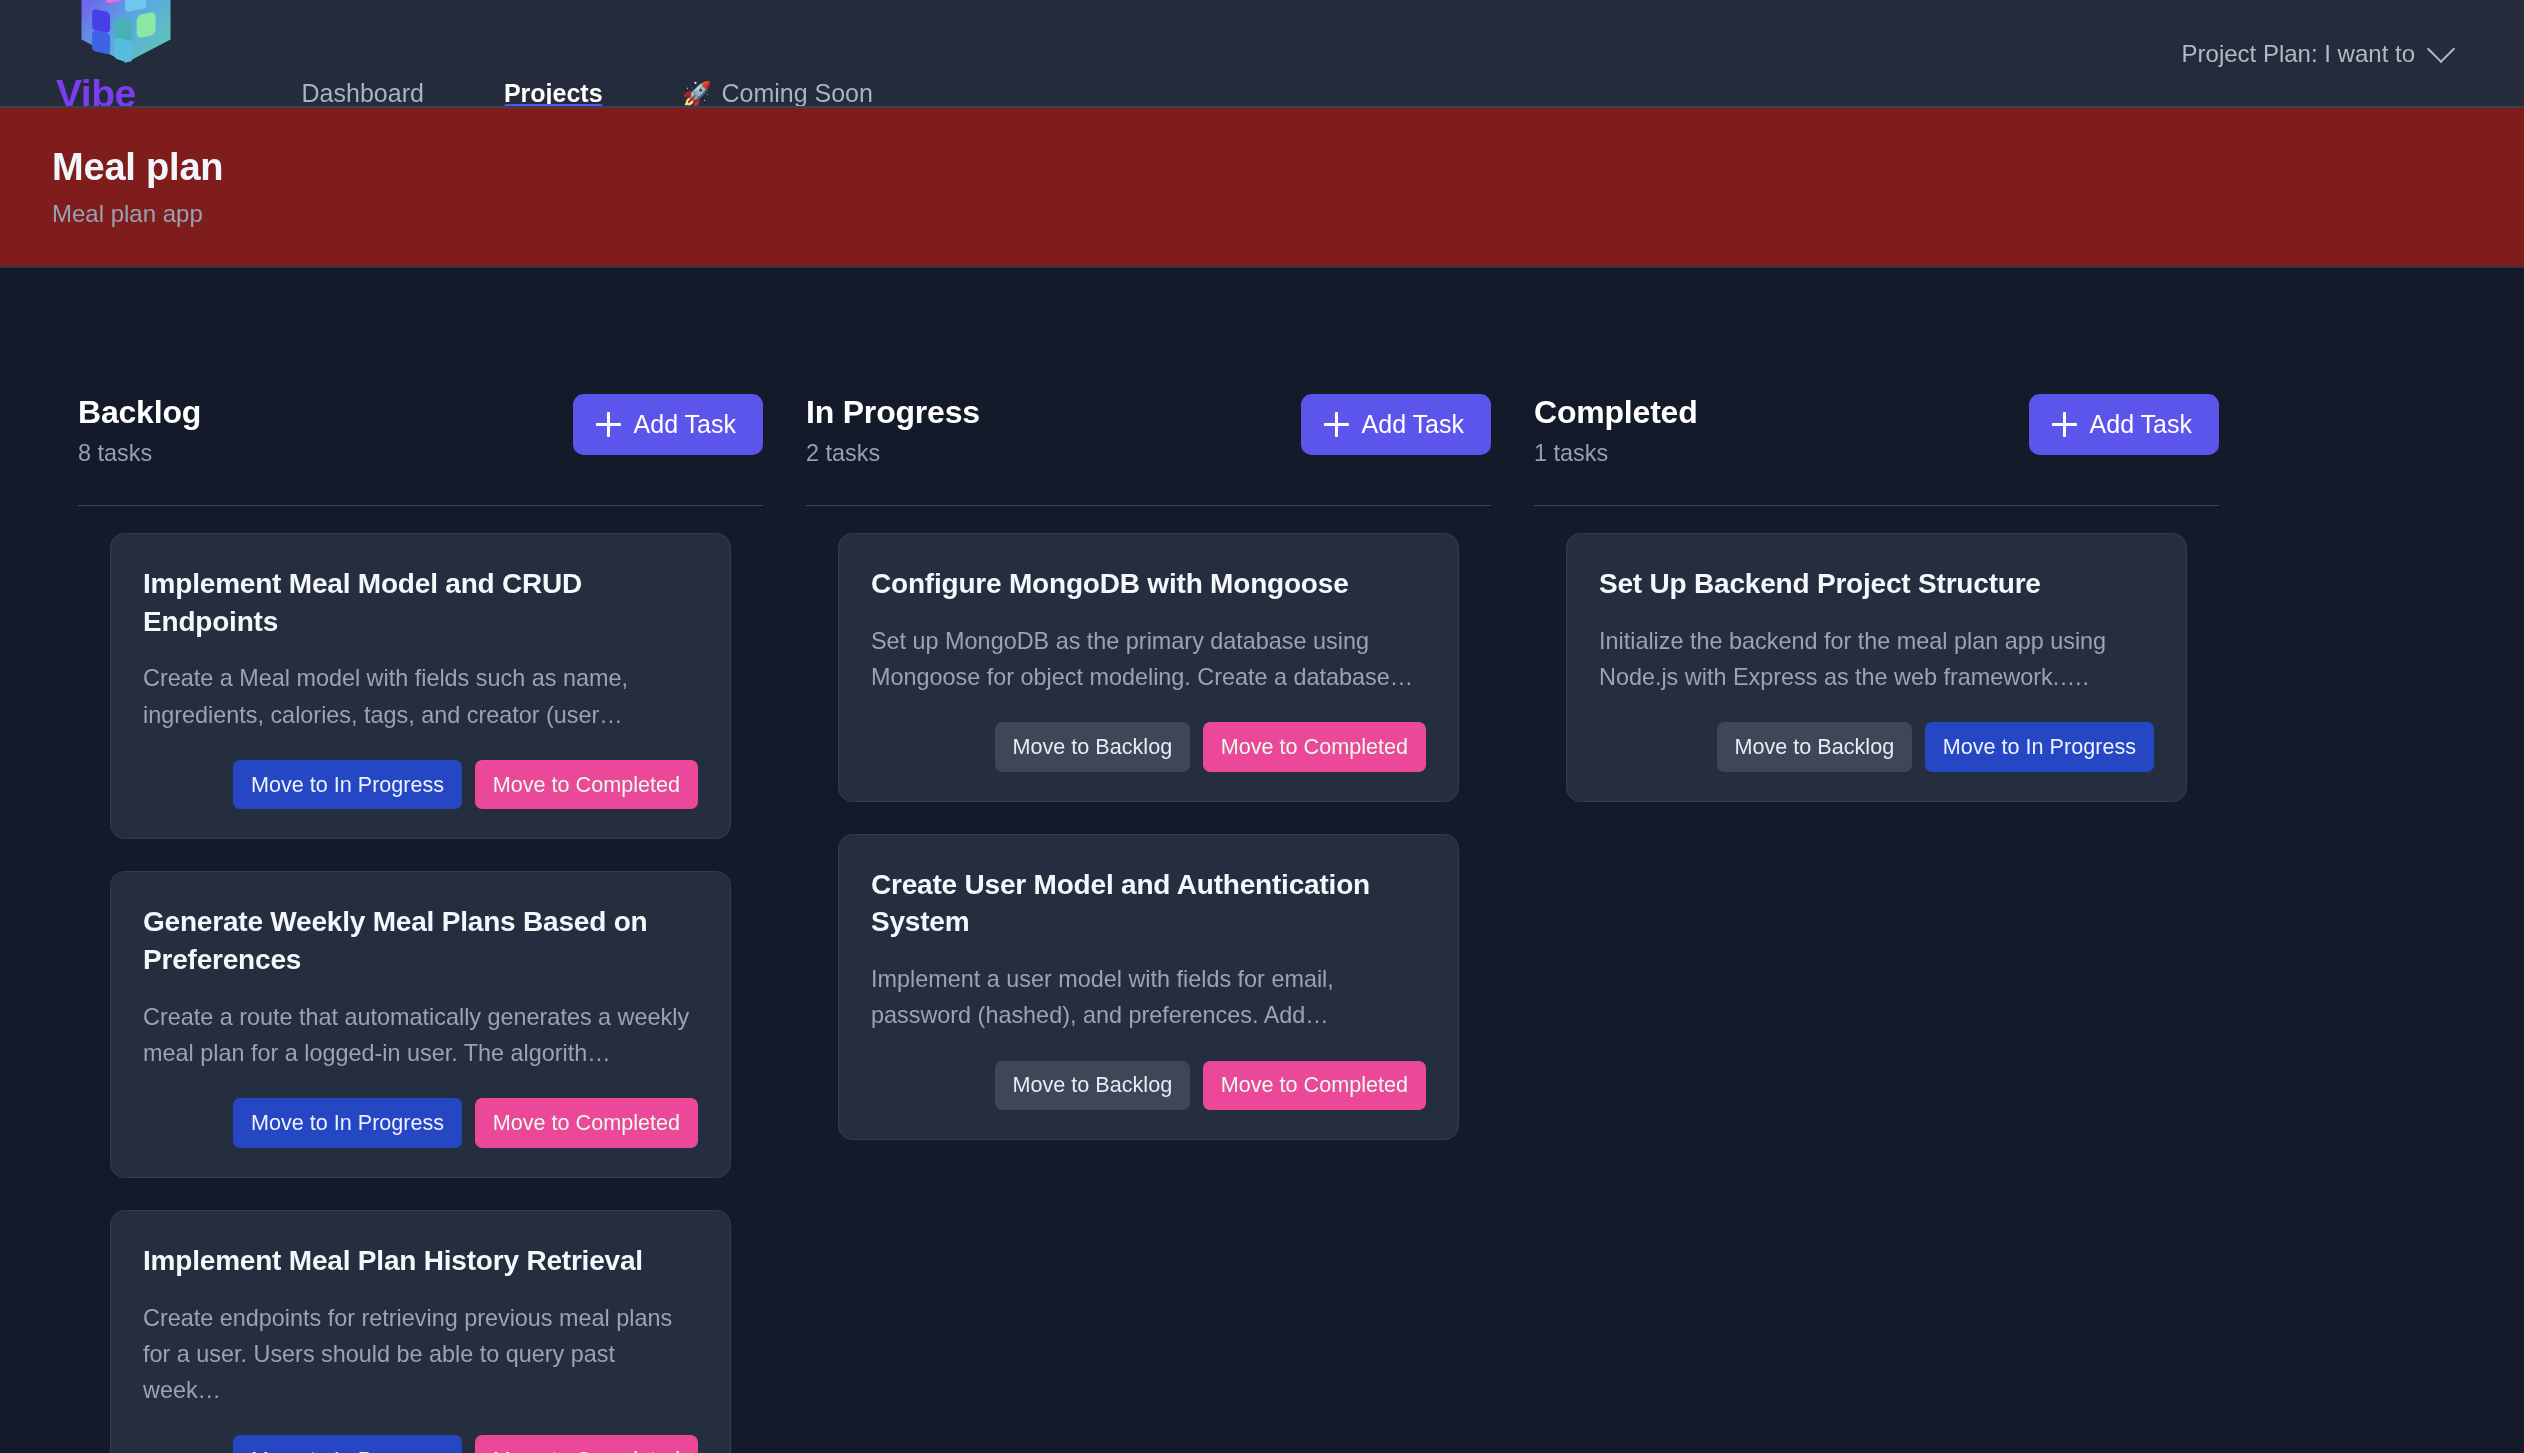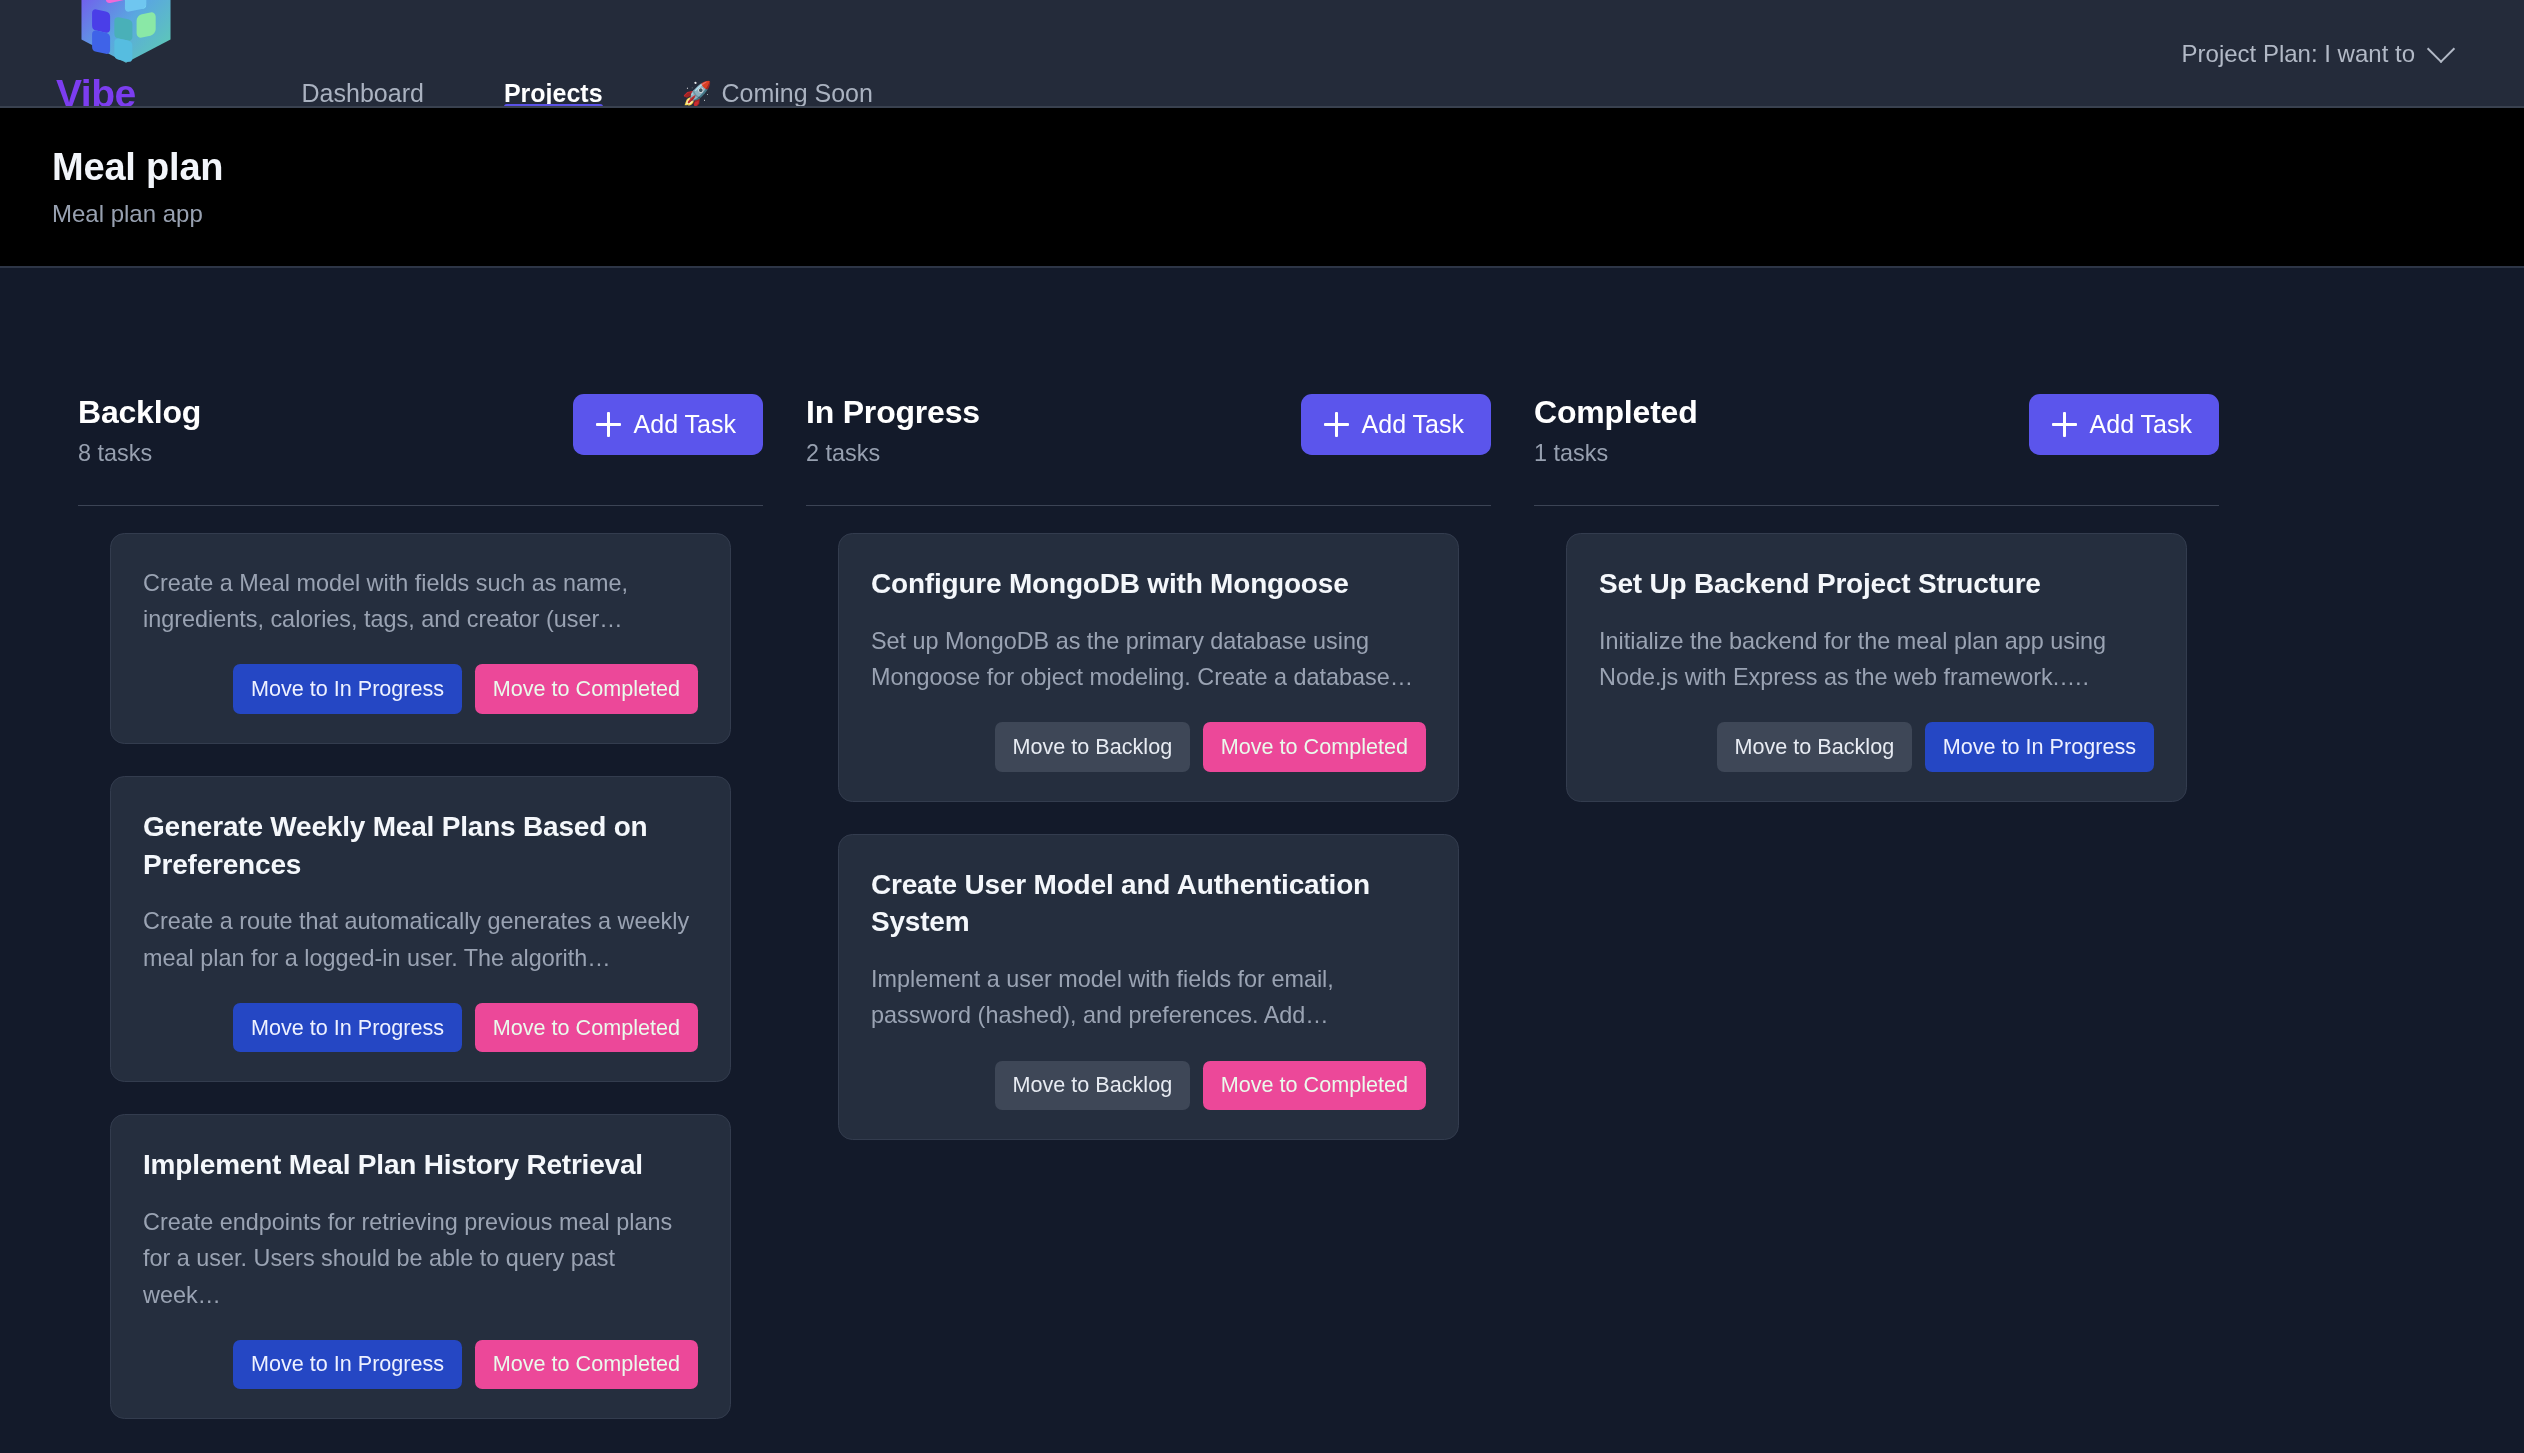--- a/index.html
+++ b/index.html
@@ -89,21 +89,21 @@
   }
   .chev {
     width: 20px; height: 20px;
     border-right: 2.7px solid #b2b9c6;
     border-bottom: 2.7px solid #b2b9c6;
     transform: rotate(45deg) translate(-3.6px,-3.6px);
   }
 
   
   .subheader {
-    background: #000000;
+    background: #7f1d1d;
     padding: 38px 56px 40px 52px;
     position: relative;
   }
   .subheader::after {
     content: "";
     position: absolute;
     left: 0; right: 0; bottom: 0;
     height: 1.8px;
     background: #2d3546;
   }
@@ -280,20 +280,21 @@
         <div class="col-count">8 tasks</div>
       </div>
       <button class="add-task">
         <span class="plus"></span>
         <span>Add Task</span>
       </button>
     </header>
     <div class="col-body">
 
       <article class="task-card">
+        <div class="task-title">Implement Meal Model and CRUD Endpoints</div>
         <div class="task-desc">Create a Meal model with fields such as name, ingredients, calories, tags, and creator (user…</div>
         <div class="task-actions">
           <button class="task-btn btn-blue">Move to In Progress</button>
           <button class="task-btn btn-green">Move to Completed</button>
         </div>
       </article>
 
       <article class="task-card">
         <div class="task-title">Generate Weekly Meal Plans Based on Preferences</div>
         <div class="task-desc">Create a route that automatically generates a weekly meal plan for a logged-in user. The algorith…</div>

